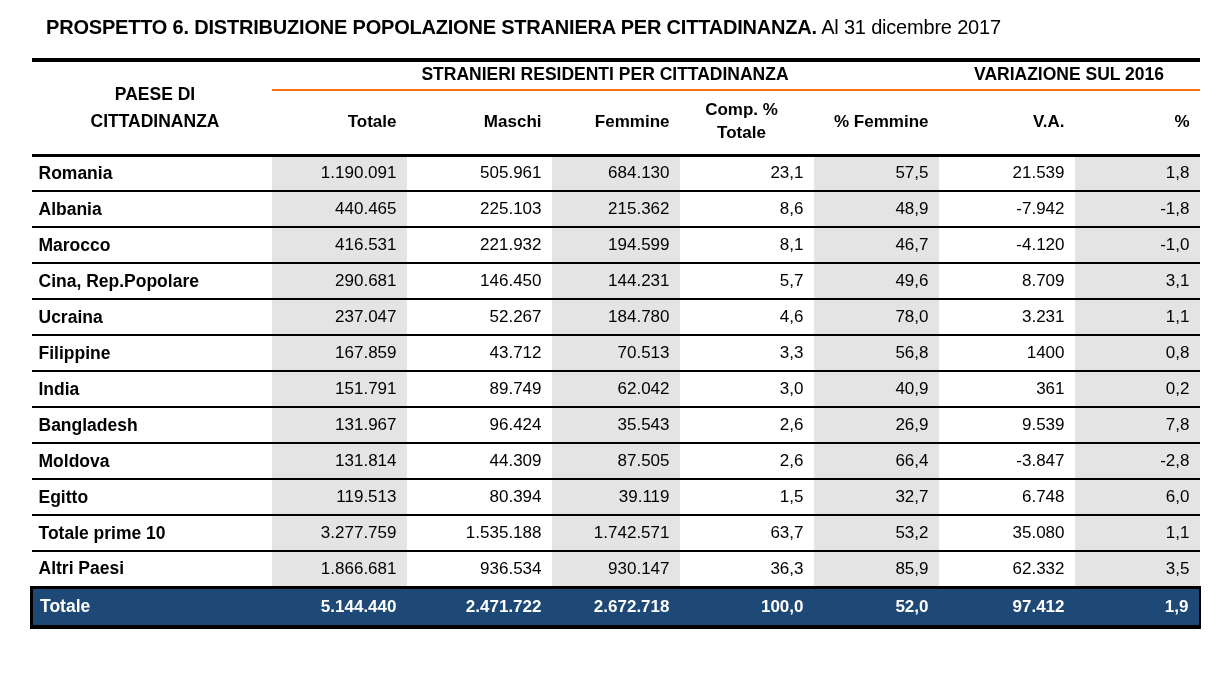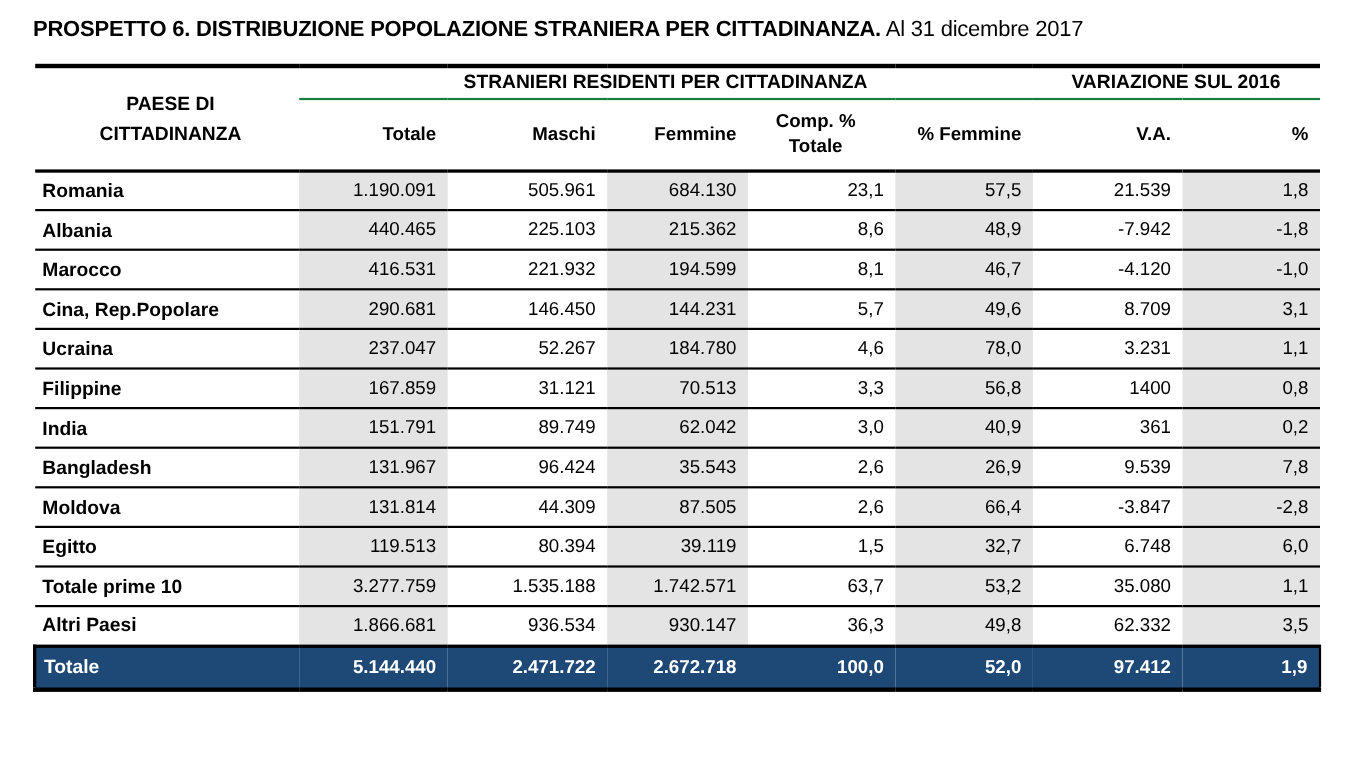--- a/index.html
+++ b/index.html
@@ -7,21 +7,21 @@
     width: 1228px; height: 700px;
     background: #ffffff;
     font-family: "Liberation Sans", sans-serif;
     color: #000;
     overflow: hidden;
   }
   .page { position: relative; width: 1228px; height: 700px; }
 
   .title-block {
     position: absolute;
-    left: 30px; top: 16px;
+    left: 46px; top: 16px;
     font-size: 20px;
     letter-spacing: -0.2px;
     white-space: nowrap;
   }
   .title-main { font-weight: bold; }
   .title-date { font-weight: normal; }
 
   table.pop-table {
     position: absolute;
     left: 30px; top: 58px;
@@ -40,21 +40,21 @@
     padding-left: 7px;
     font-size: 17.5px;
     line-height: 1.55;
   }
   th.country-head span { display: inline-block; max-width: 165px; }
   tr.group-row { height: 30px; }
   th.group {
     text-align: center;
     vertical-align: middle;
     font-size: 17.5px;
-    border-bottom: 2px solid #15803d;
+    border-bottom: 2px solid #f97316;
     padding-bottom: 2px;
   }
   tr.sub-row { height: 65px; border-bottom: 3px solid #000; }
   tr.sub-row th {
     text-align: right;
     vertical-align: middle;
     padding-right: 10px;
     font-size: 17px;
     line-height: 1.35;
   }
@@ -182,21 +182,21 @@
           <td class="num-cell">52.267</td>
           <td class="num-cell">184.780</td>
           <td class="num-cell">4,6</td>
           <td class="num-cell">78,0</td>
           <td class="num-cell">3.231</td>
           <td class="num-cell">1,1</td>
         </tr>
         <tr class="data-row">
           <th class="country-cell">Filippine</th>
           <td class="num-cell">167.859</td>
-          <td class="num-cell">31.121</td>
+          <td class="num-cell">43.712</td>
           <td class="num-cell">70.513</td>
           <td class="num-cell">3,3</td>
           <td class="num-cell">56,8</td>
           <td class="num-cell">1400</td>
           <td class="num-cell">0,8</td>
         </tr>
         <tr class="data-row">
           <th class="country-cell">India</th>
           <td class="num-cell">151.791</td>
           <td class="num-cell">89.749</td>
@@ -245,21 +245,21 @@
           <td class="num-cell">53,2</td>
           <td class="num-cell">35.080</td>
           <td class="num-cell">1,1</td>
         </tr>
         <tr class="data-row">
           <th class="country-cell">Altri Paesi</th>
           <td class="num-cell">1.866.681</td>
           <td class="num-cell">936.534</td>
           <td class="num-cell">930.147</td>
           <td class="num-cell">36,3</td>
-          <td class="num-cell">49,8</td>
+          <td class="num-cell">85,9</td>
           <td class="num-cell">62.332</td>
           <td class="num-cell">3,5</td>
         </tr>
         <tr class="data-row total-row">
           <th class="country-cell">Totale</th>
           <td class="num-cell">5.144.440</td>
           <td class="num-cell">2.471.722</td>
           <td class="num-cell">2.672.718</td>
           <td class="num-cell">100,0</td>
           <td class="num-cell">52,0</td>

